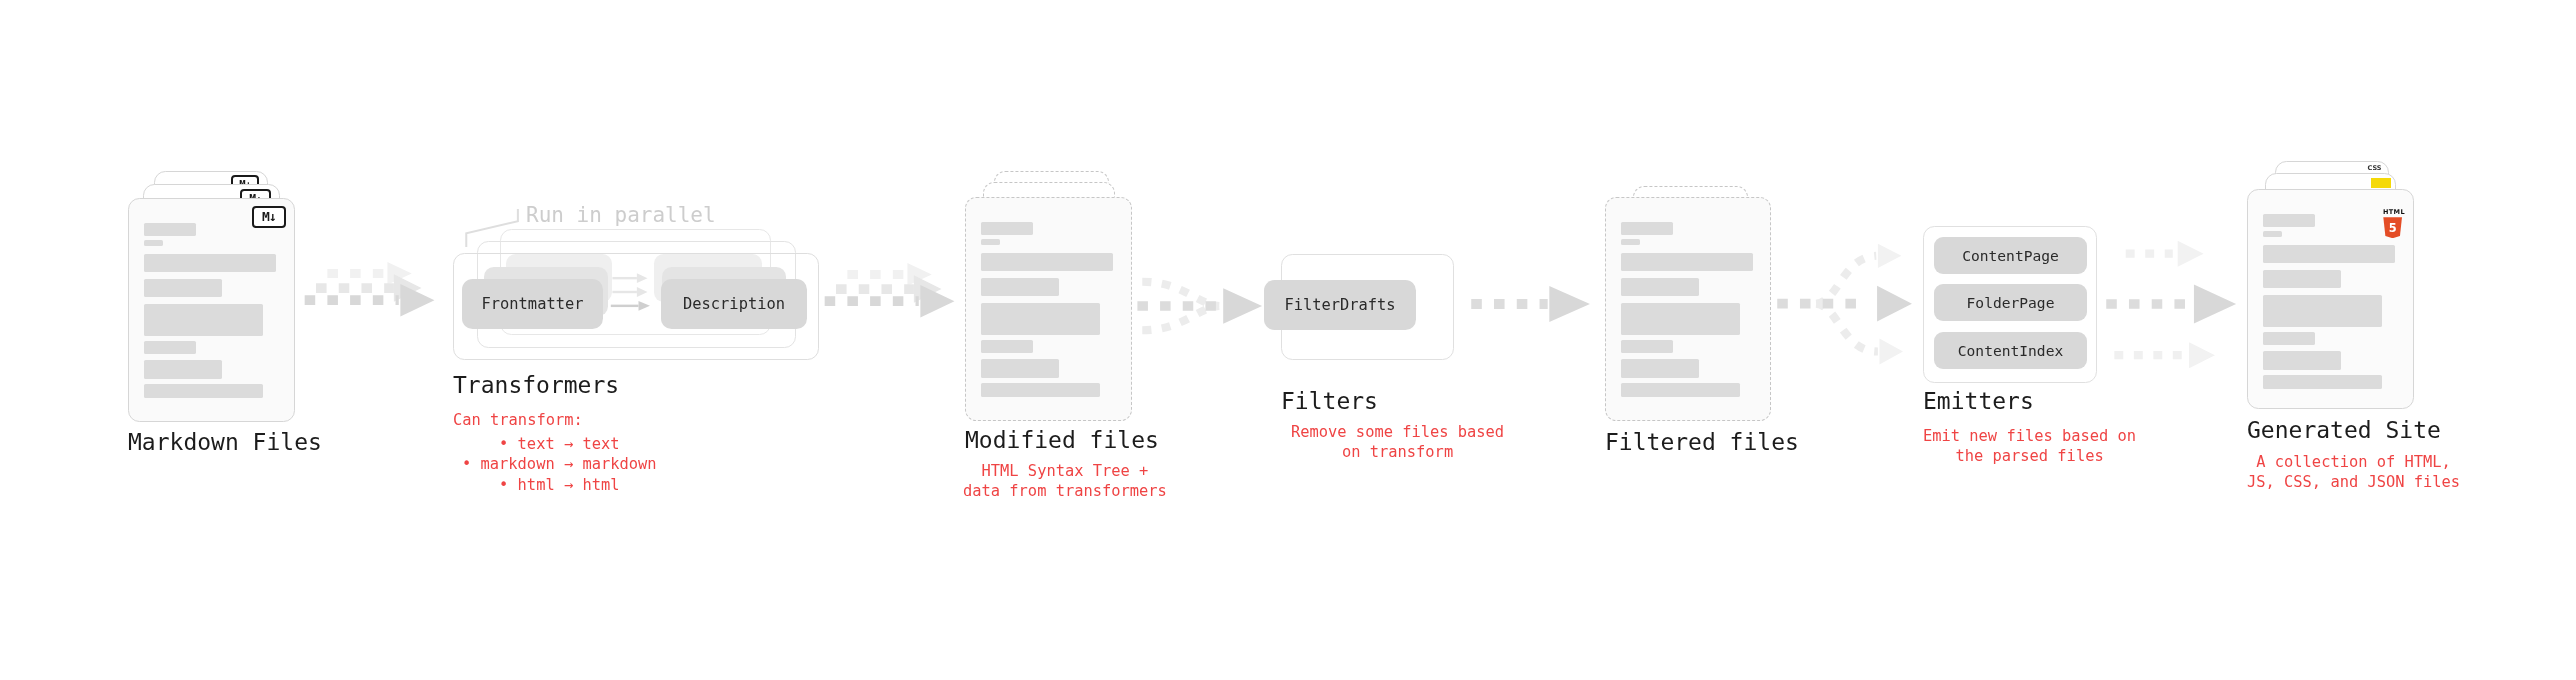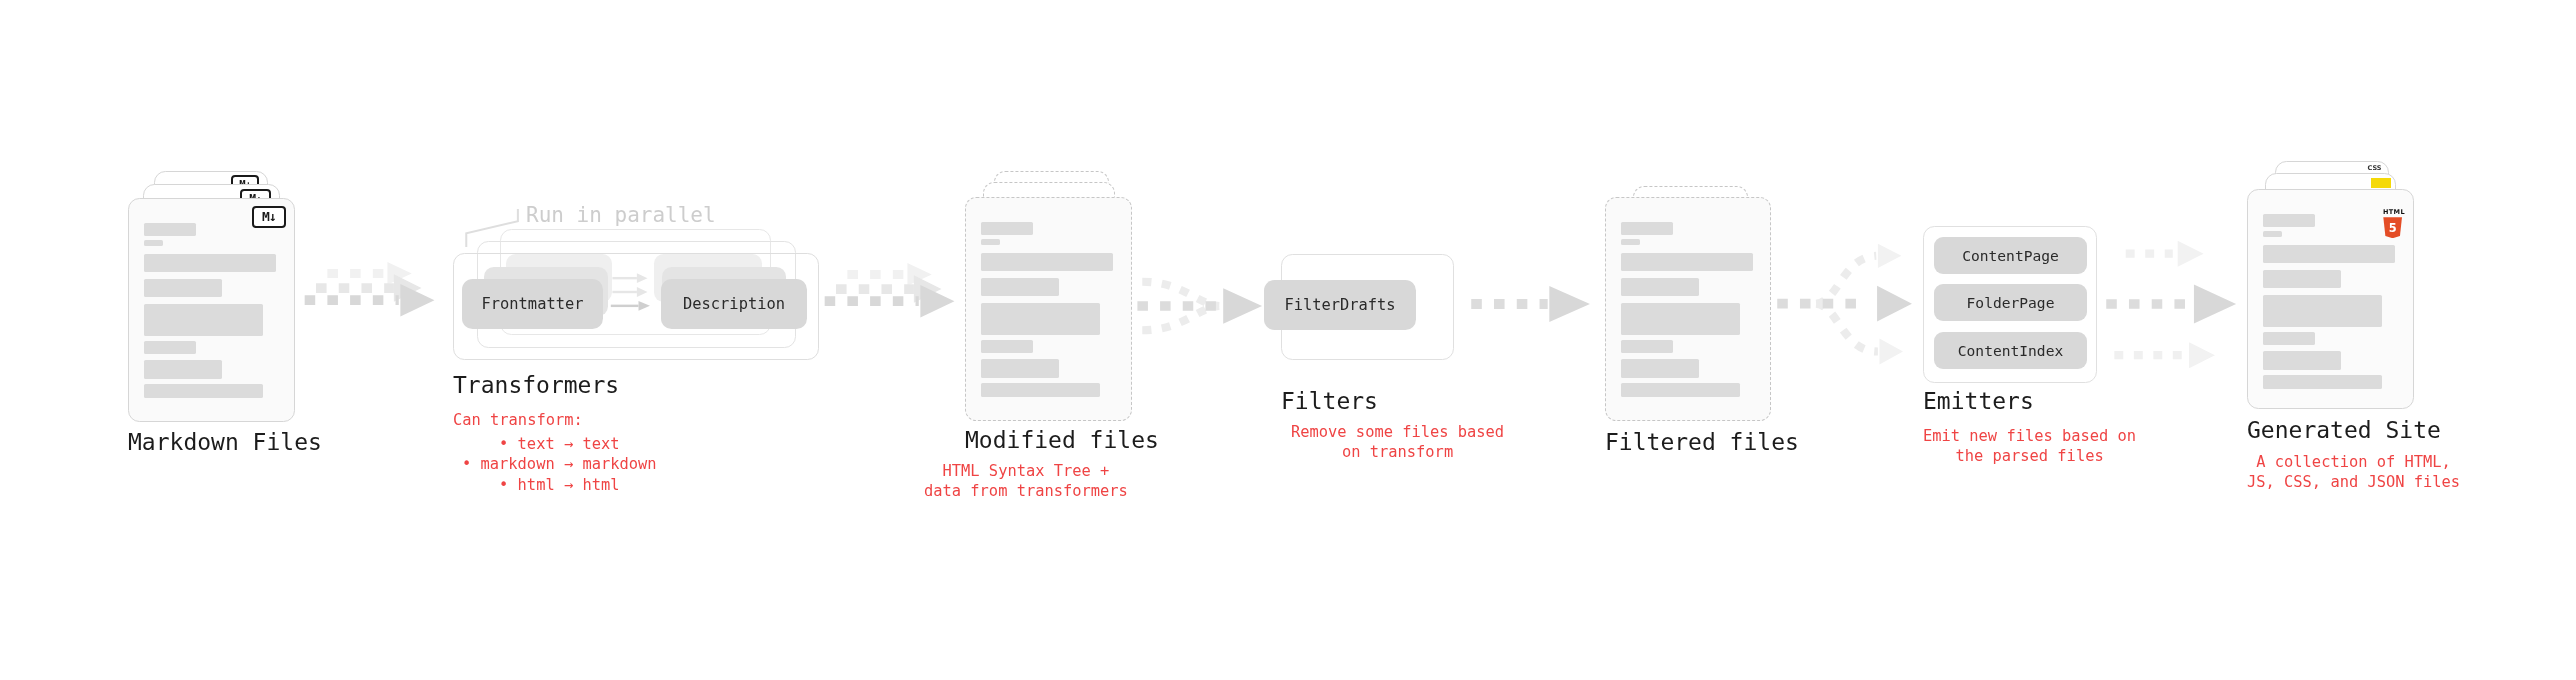--- a/index.html
+++ b/index.html
@@ -159,21 +159,21 @@
       <i></i>
       <i></i>
       <i></i>
       <i></i>
       <i></i>
       <i></i>
       <i></i>
     </div>
 </div>
 <div class="title" style="left:965px; top:427px;">Modified files</div>
-<div class="caption" style="left:924px; top:462px;">
+<div class="caption" style="left:963px; top:462px;">
   <div>HTML Syntax Tree +</div>
   <div>data from transformers</div>
 </div>
 
 <svg class="abs" style="left:1134px; top:272px;" width="142" height="68" viewBox="0 0 175 84">
   <path d="M 10,12 C 60,12 78,40 105,42" fill="none" stroke="#ececec" stroke-width="10" stroke-dasharray="11 13"></path>
   <path d="M 10,72 C 60,72 78,44 105,42" fill="none" stroke="#ececec" stroke-width="10" stroke-dasharray="11 13"></path>
   <line x1="4" y1="42" x2="108" y2="42" stroke="#dcdcdc" stroke-width="12" stroke-dasharray="13 15"></line>
   <polygon points="110,20 158,42 110,64" fill="#d8d8d8"></polygon>
 </svg>

